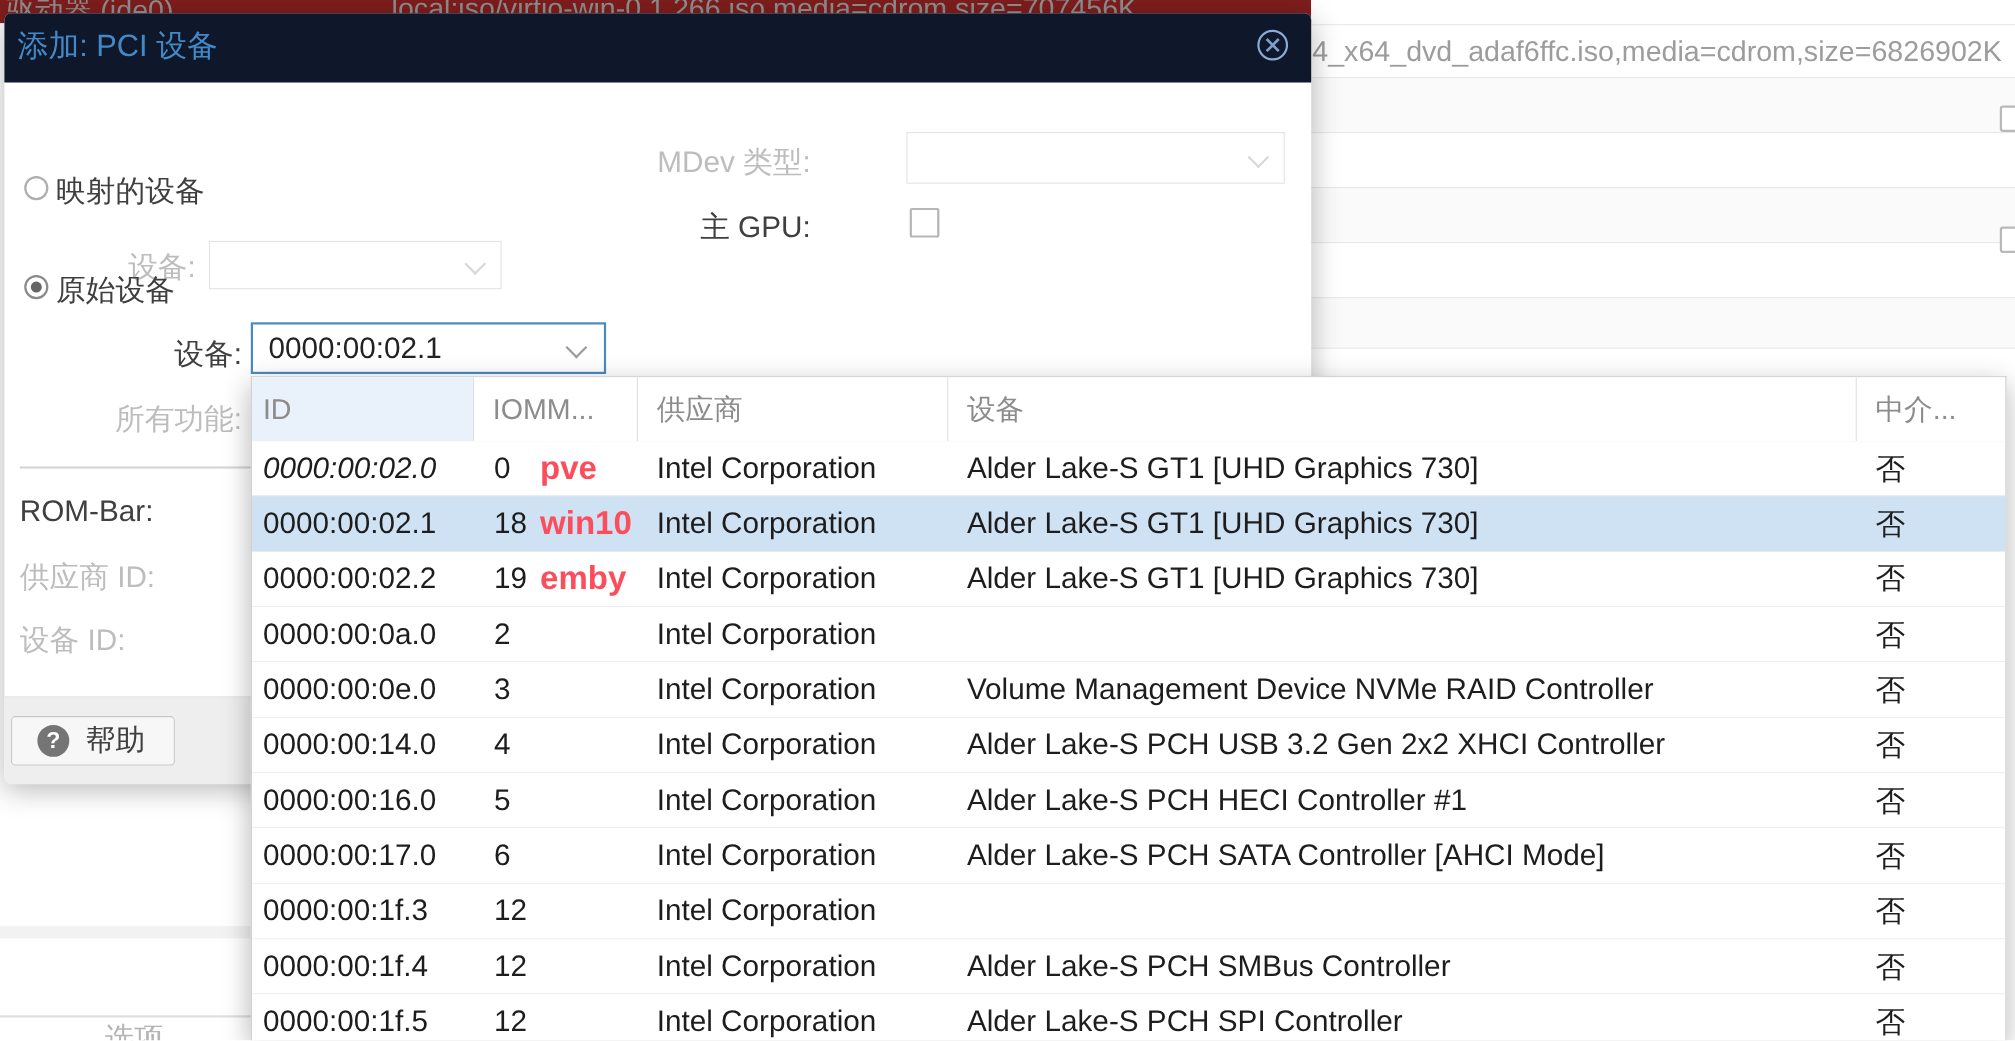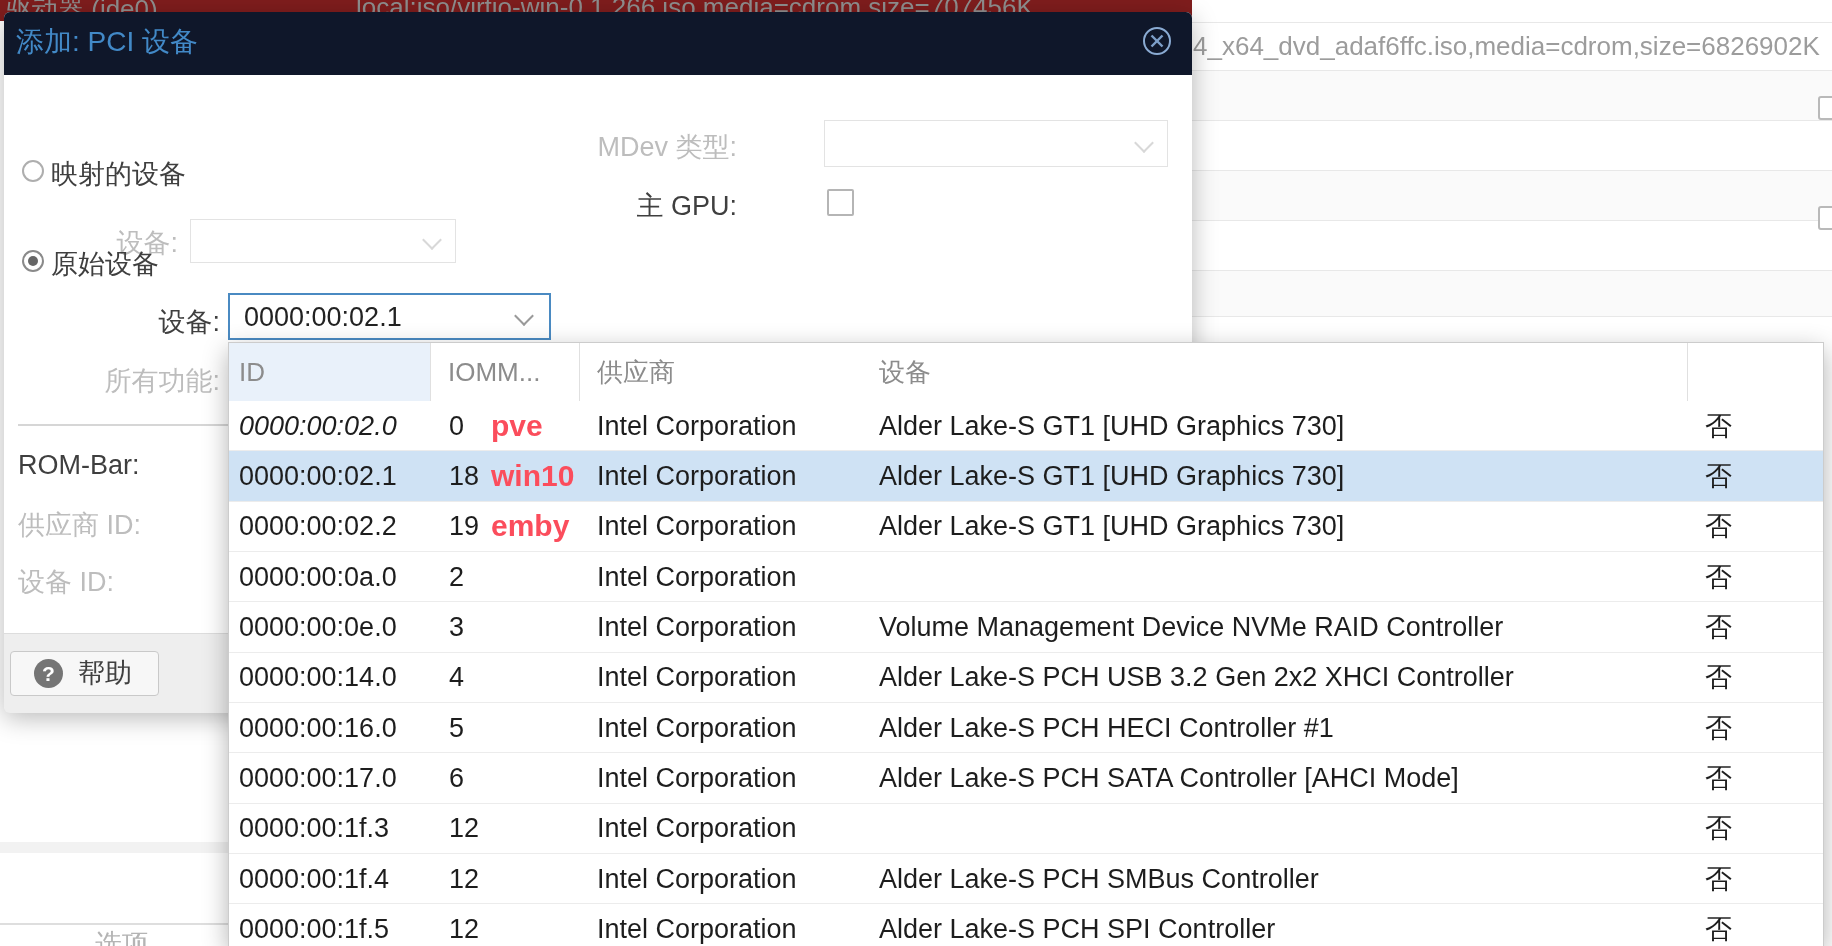--- a/index.html
+++ b/index.html
@@ -156,20 +156,23 @@
         </div>
         <div class="hcell" style="left: 202px; width: 149px;">
           <span class="hlabel">IOMM...</span>
         </div>
         <div class="hcell" style="left: 633px; width: 826px;">
           <span class="hlabel">设备</span>
         </div>
         <div class="hcell" style="left: 351px; width: 282px;">
           <span class="hlabel">供应商</span>
         </div>
+        <div class="hcell" style="left: 1459px; width: 135px;">
+          <span class="hlabel">中介...</span>
+        </div>
       </div>
     <div id="grid-rows">
         <div class="grid-row" style="top: 58px; height: 50.33px;">
           <span class="cell" style="left: 10px; font-style: italic;">0000:00:02.0</span>
           <span class="cell" style="left: 220px;">0</span>
           <span class="cell vmtag" style="left: 262px;">pve</span>
           <span class="cell" style="left: 368px;">Intel Corporation</span>
           <span class="cell" style="left: 650px;">Alder Lake-S GT1 [UHD Graphics 730]</span>
           <span class="cell" style="left: 1476px;">否</span>
         </div>

